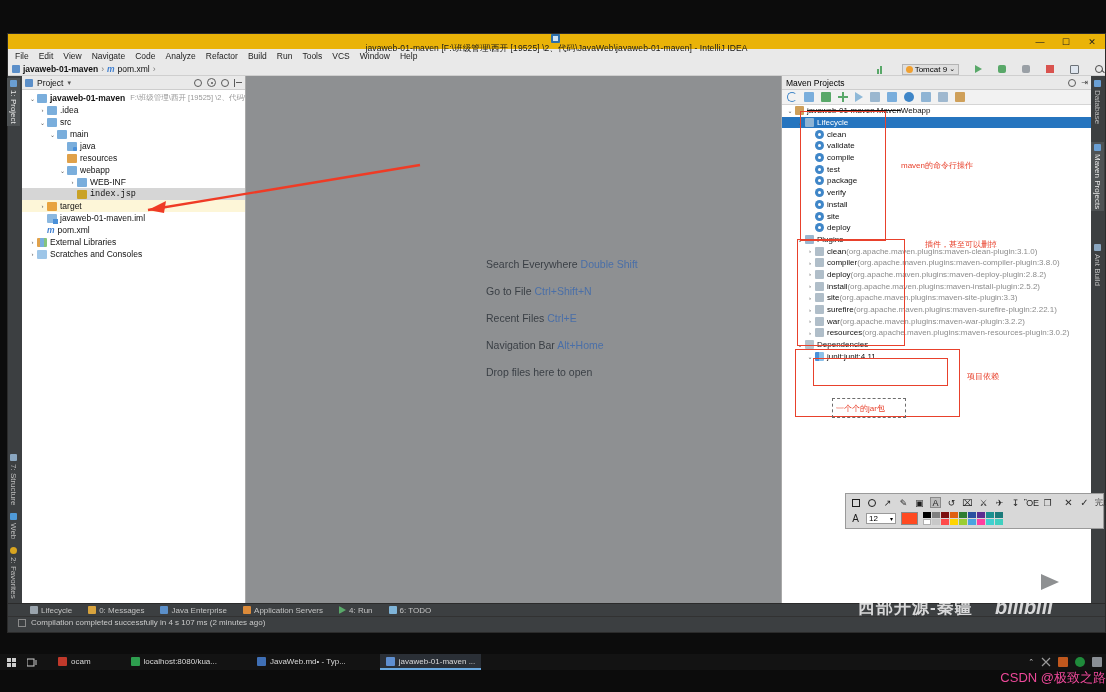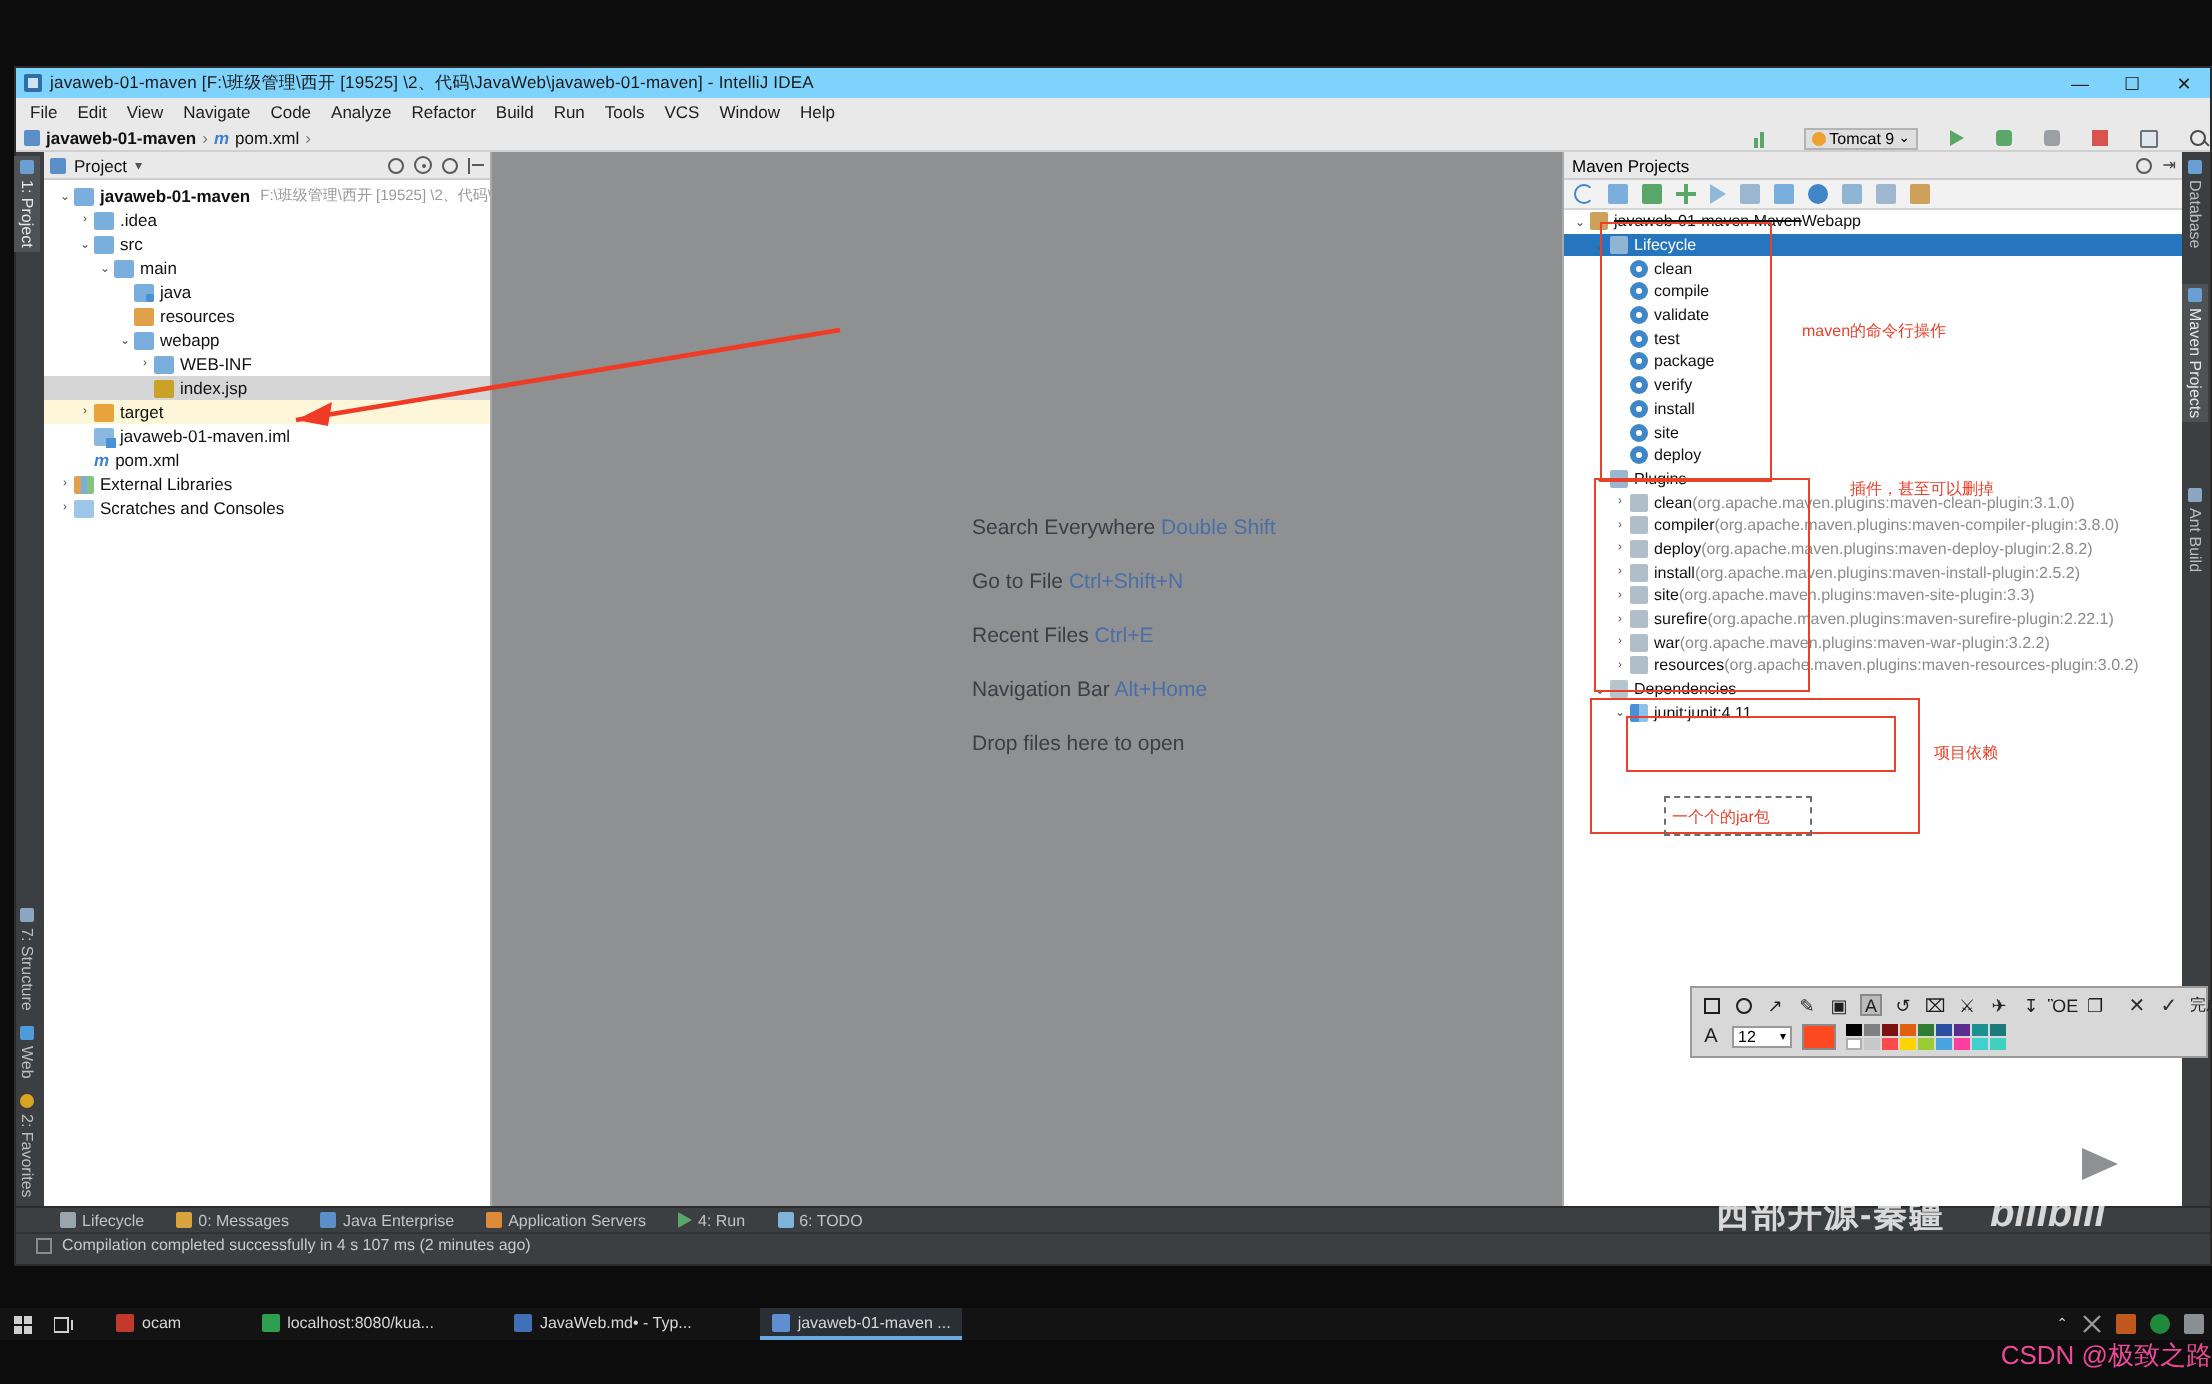--- a/index.html
+++ b/index.html
@@ -14,22 +14,22 @@
   #desktop{ position:absolute; inset:0; background:#0c0c0c; }
 
   
   #ide{
     position:absolute; left:7px; top:33px; width:1099px; height:600px;
     background:#3c3f41; border:1px solid #2b2b2b;
   }
 
   
   .titlebar{
-    height:15px; background:#7dd3fc; display:flex; align-items:center;
-    padding:0 2px; position:relative;
+    height:15px; background:#eab308; display:flex; align-items:center;
+    padding:0 2px; position:relative;flex-direction:column;
   }
   .tb-icon{
     width:9px; height:9px; background:#2e6fa8; margin:0 4px 0 2px;
     border-radius:1px; flex:none; position:relative;
   }
   .tb-icon:after{content:"";position:absolute;inset:2px;background:#cfe3f5;}
   .tb-title{ font-size:8.5px; color:#1a1a1a; white-space:nowrap; letter-spacing:0.1px;}
   .tb-buttons{ position:absolute; right:0; top:0; display:flex; height:15px; }
   .tb-btn{ width:26px; height:15px; display:flex; align-items:center; justify-content:center;
     font-size:9px; color:#222; }
@@ -104,21 +104,21 @@
   .collapse:before{content:"";position:absolute;left:0;top:0;width:1.4px;height:8px;background:#5a5a5a;}
   .collapse:after{content:"";position:absolute;left:2px;top:3.5px;width:6px;height:1.4px;background:#5a5a5a;}
   .target-ic{width:9px;height:9px;border:1.4px solid #5a5a5a;border-radius:50%;position:relative;}
   .target-ic:after{content:"";position:absolute;inset:2.5px;background:#5a5a5a;border-radius:50%;}
 
   .tree{ flex:1; overflow:hidden; padding-top:2px; background:#fff;}
   .row{
     display:flex; align-items:center; height:12px; padding-right:2px;
     white-space:nowrap; font-size:8.5px; color:#111;
   }
-  .row.sel{ background:#d6d6d6; }
+  .row.sel{ background:#d6d6d6;font-family:Liberation Mono, monospace; }
   .row.high{ background:#fdf6d8; }
   .arrow{ width:9px; text-align:center; font-size:6px; color:#555; flex:none; }
   .arrow.none{ visibility:hidden; }
   .ic{ width:10px; height:9px; margin-right:3px; flex:none; border-radius:1px;}
   .ic.folder{ background:#7aaedc; }
   .ic.folder-o{ background:#e8a33d; }
   .ic.folder-src{ background:#7aaedc; position:relative;}
   .ic.folder-src:after{content:"";position:absolute;right:0;bottom:0;width:4px;height:4px;background:#4a90d9;border-radius:1px;}
   .ic.folder-res{ background:#e0a14a; }
   .ic.jsp{ background:#c9a227; position:relative;}
@@ -472,26 +472,26 @@
               <span>Lifecycle</span>
             </div>
             <div class="mrow" style="padding-left: 23px;">
               <span class="marrow none">›</span>
               <span class="mic goal"></span>
               <span>clean</span>
             </div>
             <div class="mrow" style="padding-left: 23px;">
               <span class="marrow none">›</span>
               <span class="mic goal"></span>
+              <span>validate</span>
+            </div>
+            <div class="mrow" style="padding-left: 23px;">
+              <span class="marrow none">›</span>
+              <span class="mic goal"></span>
               <span>compile</span>
-            </div>
-            <div class="mrow" style="padding-left: 23px;">
-              <span class="marrow none">›</span>
-              <span class="mic goal"></span>
-              <span>validate</span>
             </div>
             <div class="mrow" style="padding-left: 23px;">
               <span class="marrow none">›</span>
               <span class="mic goal"></span>
               <span>test</span>
             </div>
             <div class="mrow" style="padding-left: 23px;">
               <span class="marrow none">›</span>
               <span class="mic goal"></span>
               <span>package</span>

